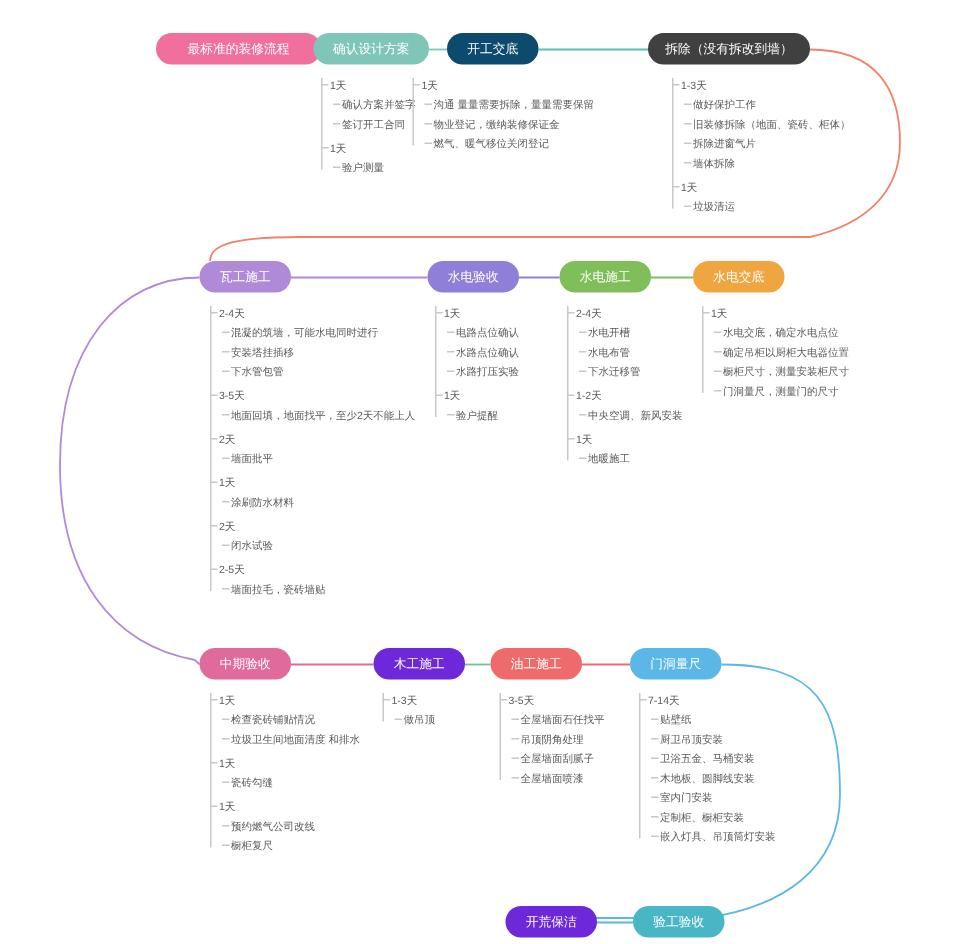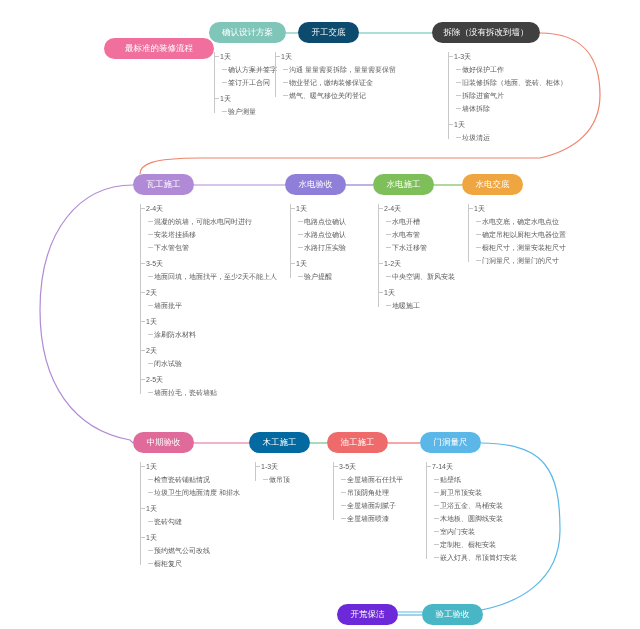--- a/index.html
+++ b/index.html
@@ -33,30 +33,30 @@
 
     <path d="M133 185 C80 185 40 230 40 310 C40 385 75 430 130 440 L133 443" stroke="#b08ad6" stroke-width="1.2" fill="none"></path>
 
     <path d="M194 443 L249 443" stroke="#e06a9a" stroke-width="1.2" fill="none"></path>
     <path d="M310 443 L327 443" stroke="#72c48a" stroke-width="1.2" fill="none"></path>
     <path d="M388 443 L420 443" stroke="#ef6b6b" stroke-width="1.2" fill="none"></path>
 
     <path d="M481 443 C545 443 560 470 560 530 C560 580 520 605 470 612 L400 612 C370 612 368 612 368 615" stroke="#5ab7e8" stroke-width="1.2" fill="none"></path>
     <path d="M398 615 L422 615" stroke="#5bb8e0" stroke-width="1.2" fill="none"></path>
   </svg>
-<div class="node" style="left: 104px; top: 22px; width: 110px; background: rgb(240, 111, 156); margin-top: 16px;">最标准的装修流程</div>
+<div class="node" style="left: 104px; top: 22px; width: 110px; background: rgb(240, 111, 156);">最标准的装修流程</div>
     <div class="node" style="left: 209px; top: 22px; width: 77px; background: rgb(127, 198, 185);">确认设计方案</div>
     <div class="node" style="left: 298px; top: 22px; width: 61px; background: #0c4a6e;">开工交底</div>
     <div class="node" style="left: 432px; top: 22px; width: 108px; background: #404040;">拆除（没有拆改到墙）</div>
     <div class="node" style="left: 133px; top: 174px; width: 61px; background: rgb(176, 138, 214);">瓦工施工</div>
     <div class="node" style="left: 285px; top: 174px; width: 61px; background: rgb(143, 127, 216);">水电验收</div>
     <div class="node" style="left: 373px; top: 174px; width: 61px; background: rgb(127, 191, 90);">水电施工</div>
     <div class="node" style="left: 462px; top: 174px; width: 61px; background: rgb(240, 166, 64);">水电交底</div>
     <div class="node" style="left: 133px; top: 432px; width: 61px; background: rgb(224, 106, 154);">中期验收</div>
-    <div class="node" style="left: 249px; top: 432px; width: 61px; background: #0369a1;">木工施工</div>
+    <div class="node" style="left: 249px; top: 432px; width: 61px; background: #6d28d9;">木工施工</div>
     <div class="node" style="left: 327px; top: 432px; width: 61px; background: rgb(239, 107, 107);">油工施工</div>
     <div class="node" style="left: 420px; top: 432px; width: 61px; background: rgb(90, 183, 232);">门洞量尺</div>
     <div class="node" style="left: 337px; top: 604px; width: 61px; background: #6d28d9;">开荒保洁</div>
     <div class="node" style="left: 422px; top: 604px; width: 61px; background: rgb(72, 182, 196);">验工验收</div>
     <div class="branch" style="left: 214px; top: 52px;"></div>
     <div class="tick" style="left: 214px; top: 52px; width: 1px; height: 61px;"></div>
     <div class="blabel" style="left: 220px; top: 52px;">1天</div>
     <div class="tick" style="left: 214px; top: 56px; width: 5px; height: 1px;"></div>
     <div class="bitem" style="left: 228px; top: 65px;">确认方案并签字</div>
     <div class="tick" style="left: 222px; top: 69px; width: 5px; height: 1px;"></div>

